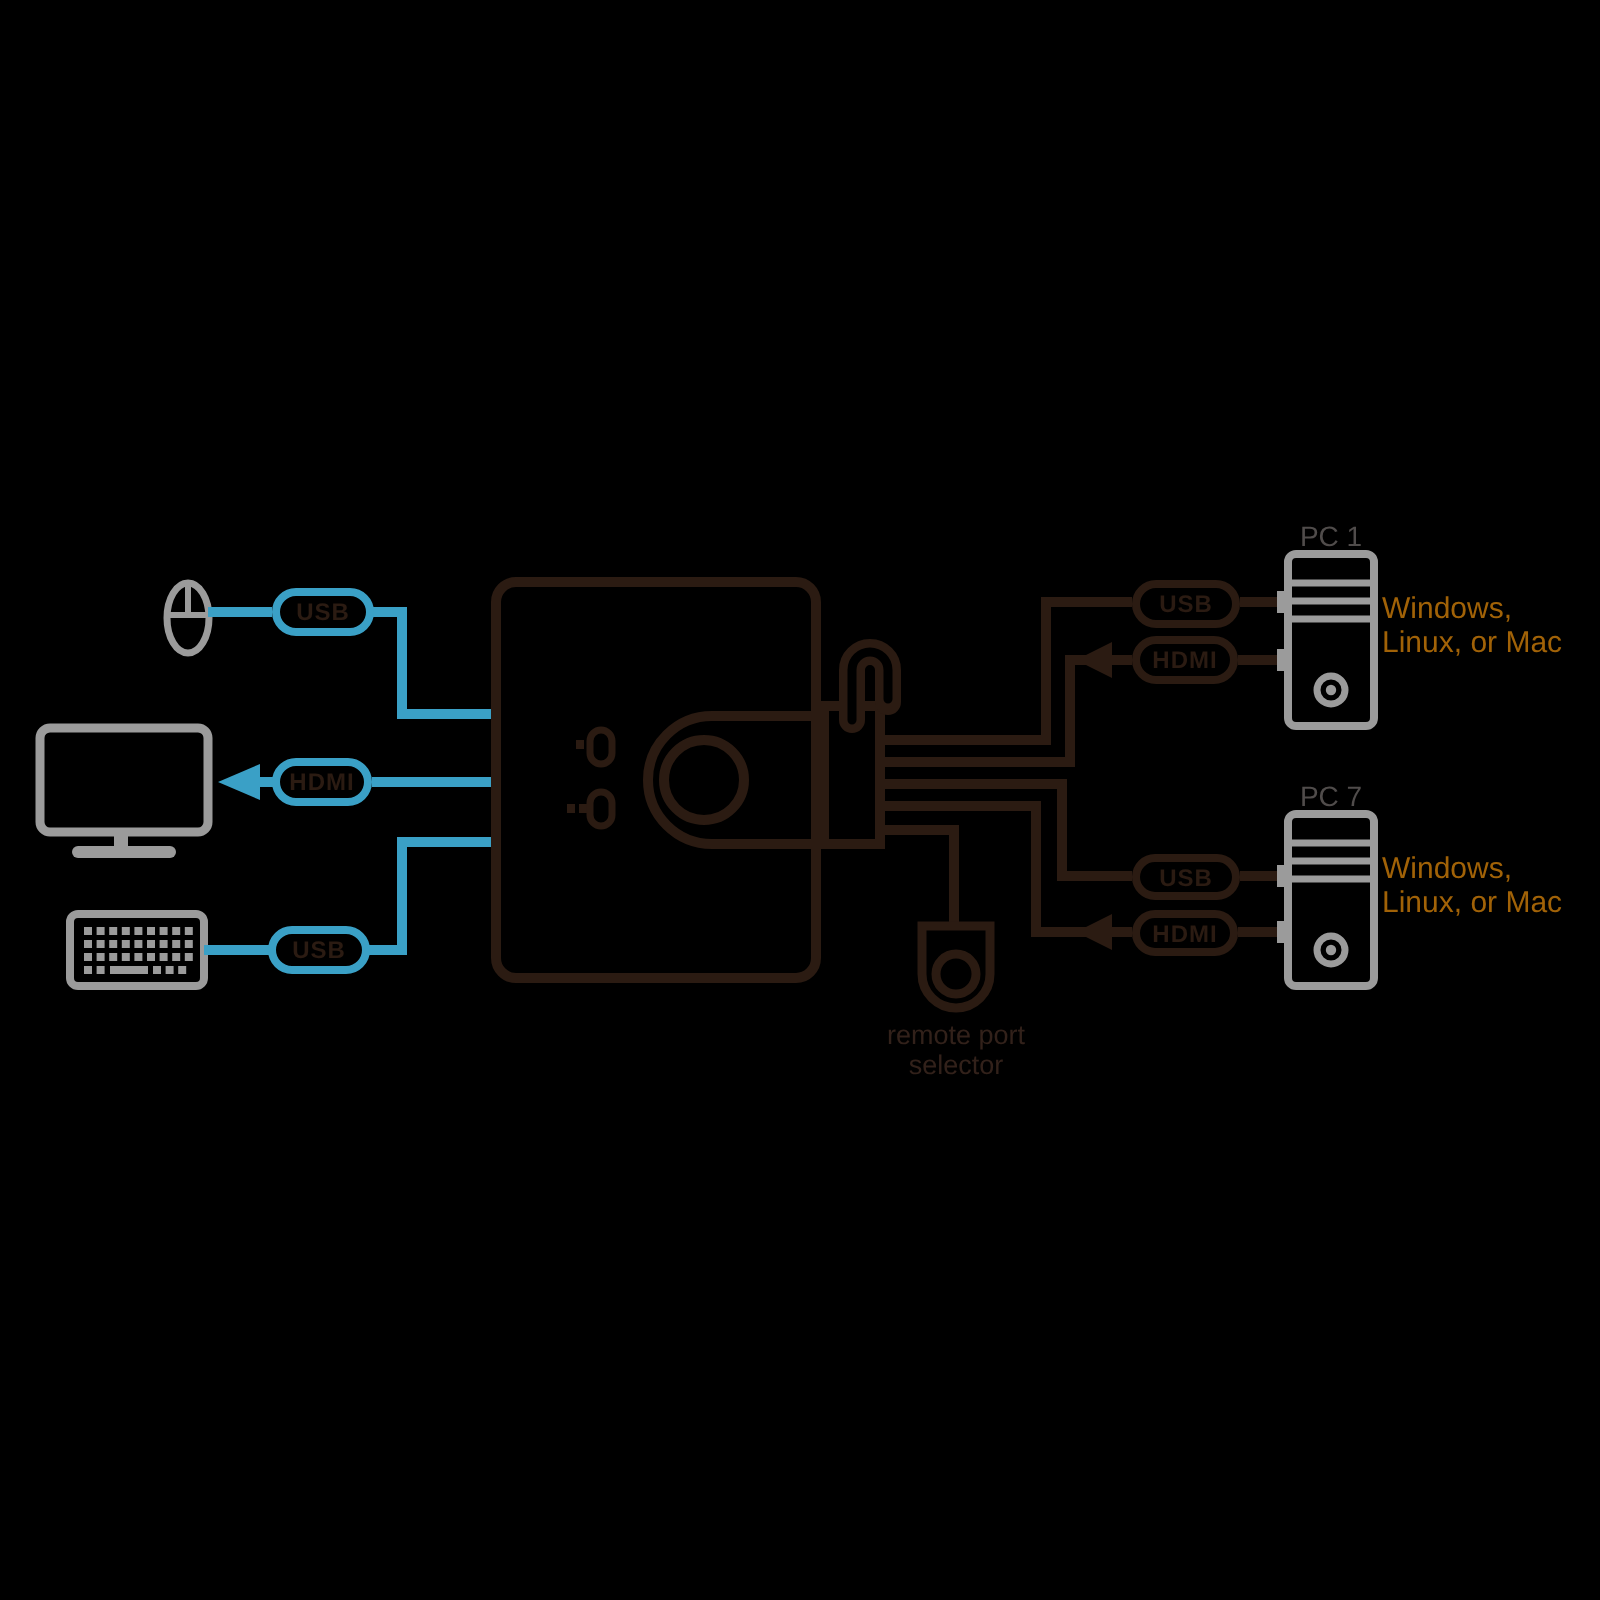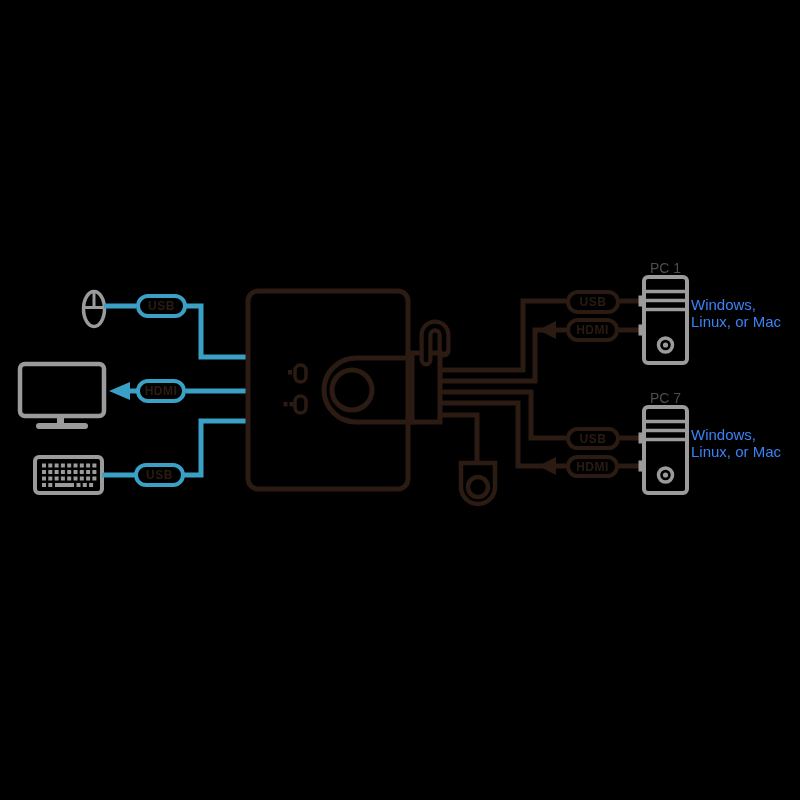--- a/index.html
+++ b/index.html
@@ -4,21 +4,21 @@
 <style>
   html,body{margin:0;padding:0;background:#000;width:800px;height:800px;overflow:hidden;
     font-family:"Liberation Sans", sans-serif;}
   #stage{position:relative;width:800px;height:800px;background:#000;}
   svg{position:absolute;left:0;top:0;}
   .pill{position:absolute;box-sizing:border-box;border-radius:14px;display:flex;
     align-items:center;justify-content:center;font-weight:700;font-size:12px;
     letter-spacing:.5px;color:#2b1b12;background:transparent;}
   .pill.blue{border:4px solid #3aa0c6;}
   .pill.dark{border:4px solid #2b1b12;}
-  .label{position:absolute;color:#3b82f6;font-size:15px;line-height:17px;}
+  .label{position:absolute;color:#a16207;font-size:15px;line-height:17px;}
   .pcname{position:absolute;color:#504c4b;font-size:14px;font-weight:400;text-align:center;}
   .selector-label{position:absolute;color:#32211a;font-size:13.5px;line-height:15px;text-align:center;}
 </style>
 </head>
 <body>
 
 <div id="stage">
 
 <svg width="800" height="800" viewBox="0 0 800 800">
 
@@ -175,14 +175,18 @@
   <div>Windows,</div>
   <div>Linux, or Mac</div>
 </div>
 
 <div class="pcname" style="left:640px;top:390px;width:51px;">PC 7</div>
 <div class="label" style="left:691px;top:426px;">
   <div>Windows,</div>
   <div>Linux, or Mac</div>
 </div>
 
+<div class="selector-label" style="left:418px;top:510px;width:120px;">
+  <div>remote port</div>
+  <div>selector</div>
+</div>
 
 </div>
 
 </body></html>

